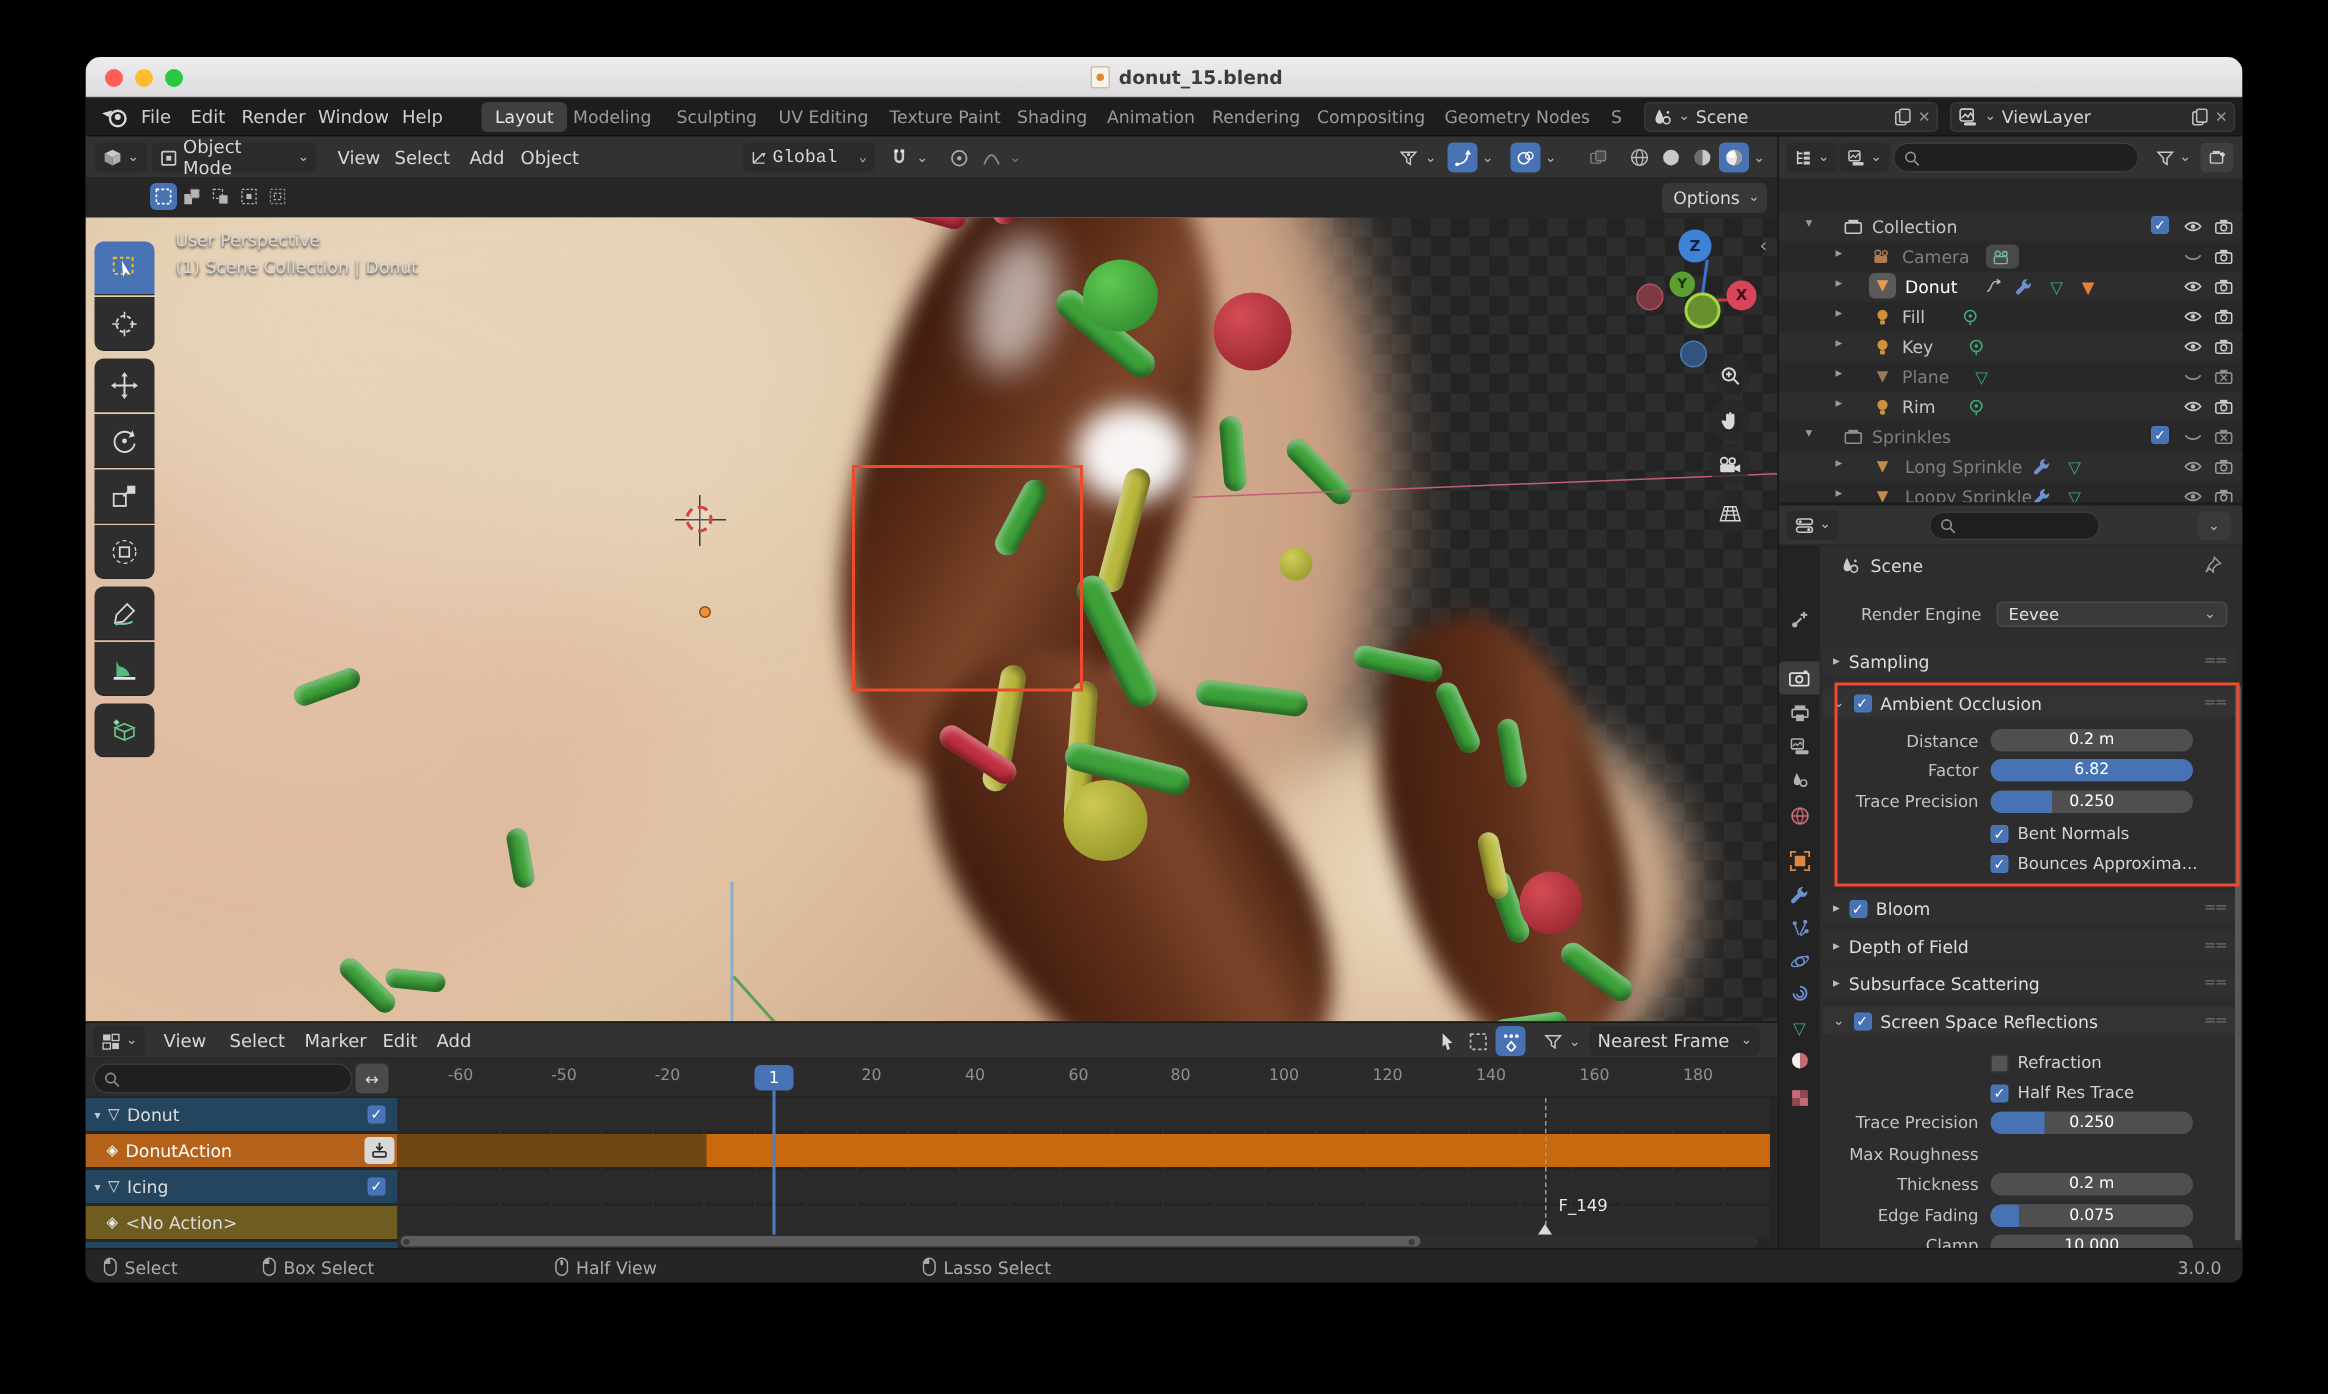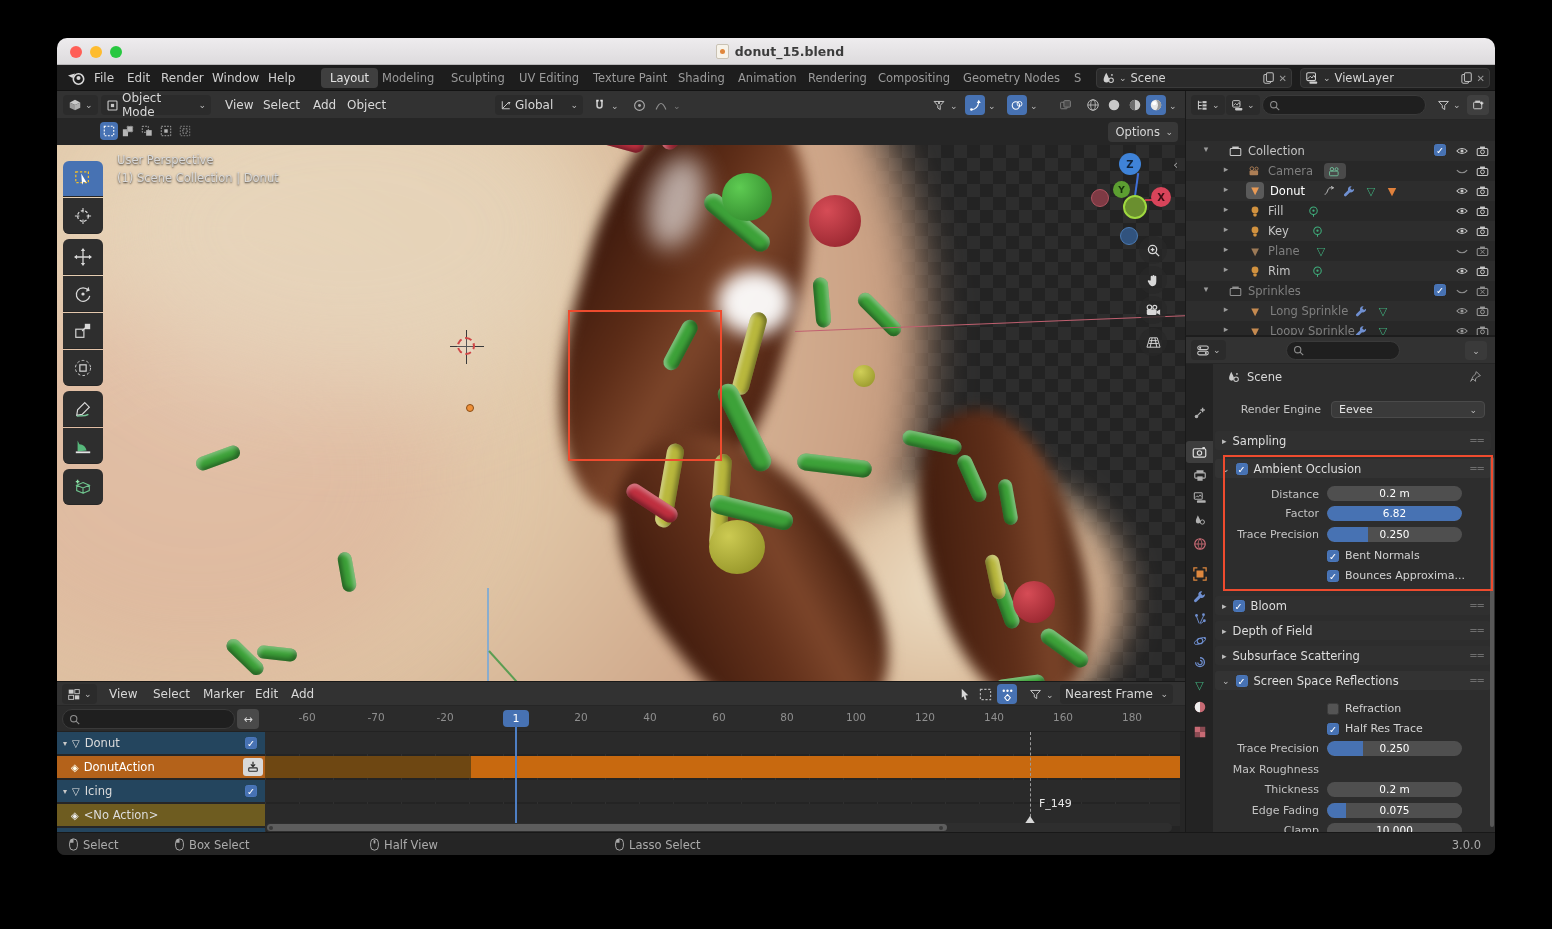--- a/index.html
+++ b/index.html
@@ -2,21 +2,21 @@
 <html><head>
 <meta charset="utf-8">
 <style>
   html,body{margin:0;padding:0;background:#000;width:1552px;height:929px;font-family:"DejaVu Sans","Liberation Sans",sans-serif;-webkit-font-smoothing:antialiased;}
   *{box-sizing:border-box;}
   .abs{position:absolute;}
   .win{position:absolute;left:57px;top:38px;width:1438px;height:817px;border-radius:10px 10px 8px 8px;overflow:hidden;background:#1d1d1d;box-shadow:0 18px 50px rgba(0,0,0,.7);}
   
   .titlebar{position:absolute;left:0;top:0;width:100%;height:27px;background:linear-gradient(#eeecee,#dddbdd);border-bottom:1px solid #b9b7b9;}
   .tl{position:absolute;top:8px;width:12px;height:12px;border-radius:50%;}
-  .title-wrap{position:absolute;left:4px;top:0;width:100%;height:27px;display:flex;align-items:center;justify-content:center;gap:6px;color:#3c3c3c;font-size:12.5px;font-weight:bold;}
+  .title-wrap{position:absolute;left:15px;top:0;width:100%;height:27px;display:flex;align-items:center;justify-content:center;gap:6px;color:#3c3c3c;font-size:12.5px;font-weight:bold;}
   .docicon{width:13px;height:15px;background:#f7f3ea;border:1px solid #c9c2b4;border-radius:2px;position:relative;}
   .docicon:after{content:"";position:absolute;left:3px;top:4px;width:5px;height:5px;border-radius:50%;background:#e0873c;}
   
   .topbar{position:absolute;left:0;top:27px;width:100%;height:26px;background:#1d1d1d;border-bottom:1px solid #131313;font-size:12px;color:#cfcfcf;}
   .menu-item{position:absolute;top:0;height:26px;line-height:26px;padding:0 2px;}
   .wstab{position:absolute;top:3px;height:20px;line-height:20px;padding:0 9px;color:#9b9b9b;font-size:11.5px;border-radius:4px;white-space:nowrap;}
   .wstab.active{background:#3f3f3f;color:#e2e2e2;}
   .idblock{position:absolute;top:3px;height:20px;background:#2b2b2b;border:1px solid #3a3a3a;border-radius:4px;display:flex;align-items:center;gap:4px;padding:0 4px;font-size:11.5px;color:#d5d5d5;}
   
   .ehdr{position:absolute;background:#323232;border-bottom:1px solid #262626;font-size:12px;color:#d8d8d8;}
@@ -163,21 +163,21 @@
           <rect x="2.5" y="2.5" width="11" height="11" rx="1" fill="none" stroke="#c9c9c9" stroke-width="1.4"></rect>
           <rect x="6" y="6" width="4" height="4" fill="#c9c9c9"></rect>
         </svg>
       <span style="flex:1;">Object Mode</span>
       <span class="chev">⌄</span>
     </div>
     <span class="hmenu" style="left:168px;">View</span>
     <span class="hmenu" style="left:206px;">Select</span>
     <span class="hmenu" style="left:256px;">Add</span>
     <span class="hmenu" style="left:290px;">Object</span>
-    <div class="hbtn" style="left:438px;width:88px;">
+    <div class="hbtn" style="left:438px;width:88px;font-family:Liberation Mono, monospace;">
       <svg width="12" height="12" viewBox="0 0 16 16">
           <path d="M3 13 L13 13 M3 13 L3 3 M3 13 L11 5" stroke="#c9c9c9" stroke-width="1.3" fill="none"></path>
           <path d="M11 5 l1 3 2-4 -4 0 Z" fill="#c9c9c9"></path>
         </svg>
       <span style="flex:1;">Global</span>
       <span class="chev">⌄</span>
     </div>
     <div class="tbtn flat" style="left:532px;">
       <svg width="13" height="13" viewBox="0 0 16 16">
           <path d="M5 2 V8 a3 3 0 0 0 6 0 V2" fill="none" stroke="#c9c9c9" stroke-width="2"></path>
@@ -1027,21 +1027,21 @@
       <div class="search" style="position:absolute;left:5px;top:3px;width:173px;height:20px;">
         <svg width="11" height="11" viewBox="0 0 14 14">
             <circle cx="6" cy="6" r="4" fill="none" stroke="#8f8f8f" stroke-width="1.4"></circle>
             <path d="M9 9 L13 13" stroke="#8f8f8f" stroke-width="1.4"></path>
           </svg>
       </div>
       <div class="tbtn" style="left:180px;top:3px;width:22px;height:20px;background:#4a4a4a;">
           <span style="font-size:11px;color:#d8d8d8;">↔</span>
         </div>
       <span class="tick" style="left:250px;">-60</span>
-      <span class="tick" style="left:319px;">-70</span>
+      <span class="tick" style="left:319px;">-50</span>
       <span class="tick" style="left:388px;">-20</span>
       <span class="tick" style="left:524px;">20</span>
       <span class="tick" style="left:593px;">40</span>
       <span class="tick" style="left:662px;">60</span>
       <span class="tick" style="left:730px;">80</span>
       <span class="tick" style="left:799px;">100</span>
       <span class="tick" style="left:868px;">120</span>
       <span class="tick" style="left:937px;">140</span>
       <span class="tick" style="left:1006px;">160</span>
       <span class="tick" style="left:1075px;">180</span>

